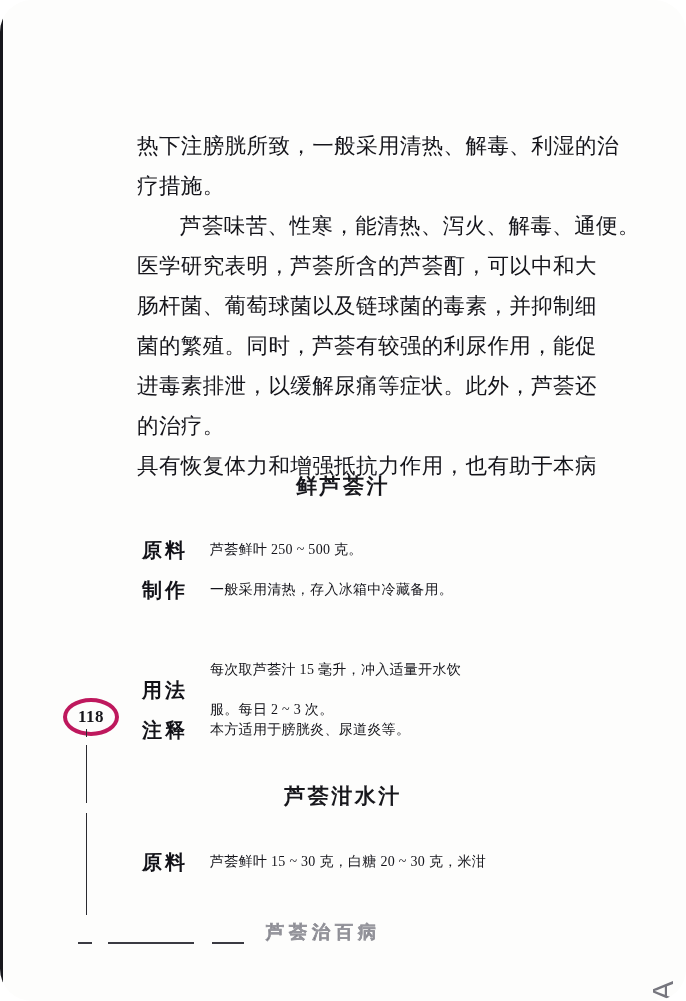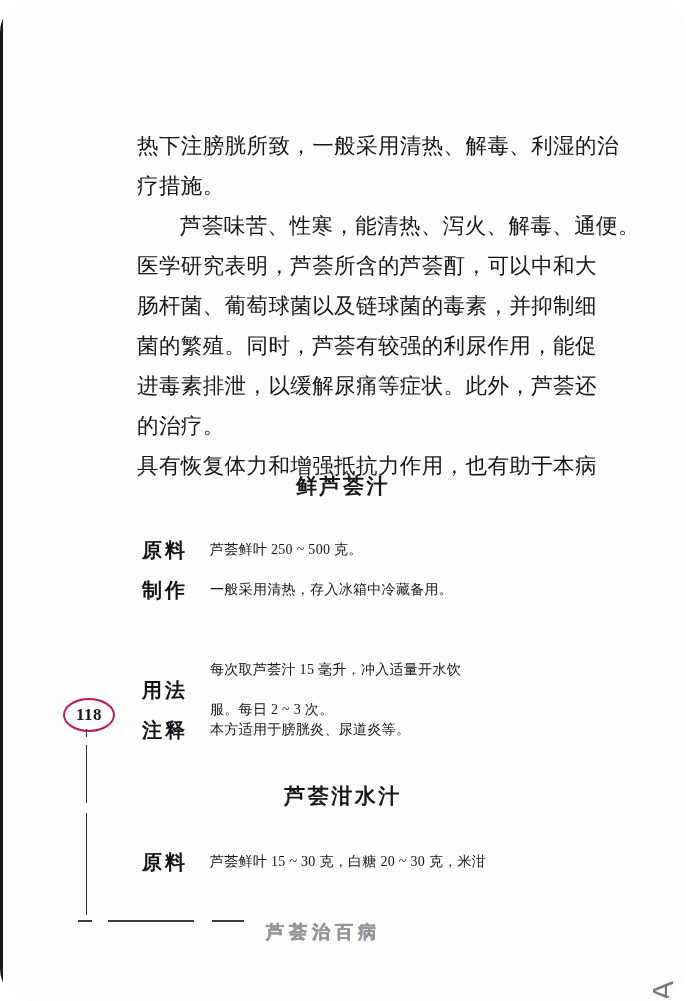--- a/index.html
+++ b/index.html
@@ -103,21 +103,21 @@
   #row-4 { top: 710px; }
   #row-5 { top: 842px; }
 
   
   .page-badge {
     position: absolute;
     left: 63px;
     top: 698px;
     width: 48px;
     height: 30px;
-    border: 2px solid #be185d;
+    border: 4px solid #be185d;
     border-radius: 50%;
     display: flex;
     align-items: center;
     justify-content: center;
     background: #fdfdfc;
   }
 
   .page-badge-number {
     font-size: 17px;
     font-weight: 700;
@@ -142,21 +142,21 @@
       #2a2a30 84px,  #2a2a30 186px
     );
   }
 
   
   .footer {
     position: absolute;
     left: 78px;
     top: 920px;
     display: flex;
-    align-items: flex-start;
+    align-items: flex-end;
   }
 
   .footer-dash-short {
     width: 14px;
     height: 2px;
     background: #3a3a42;
     margin-right: 16px;
   }
 
   .footer-dash-long {

